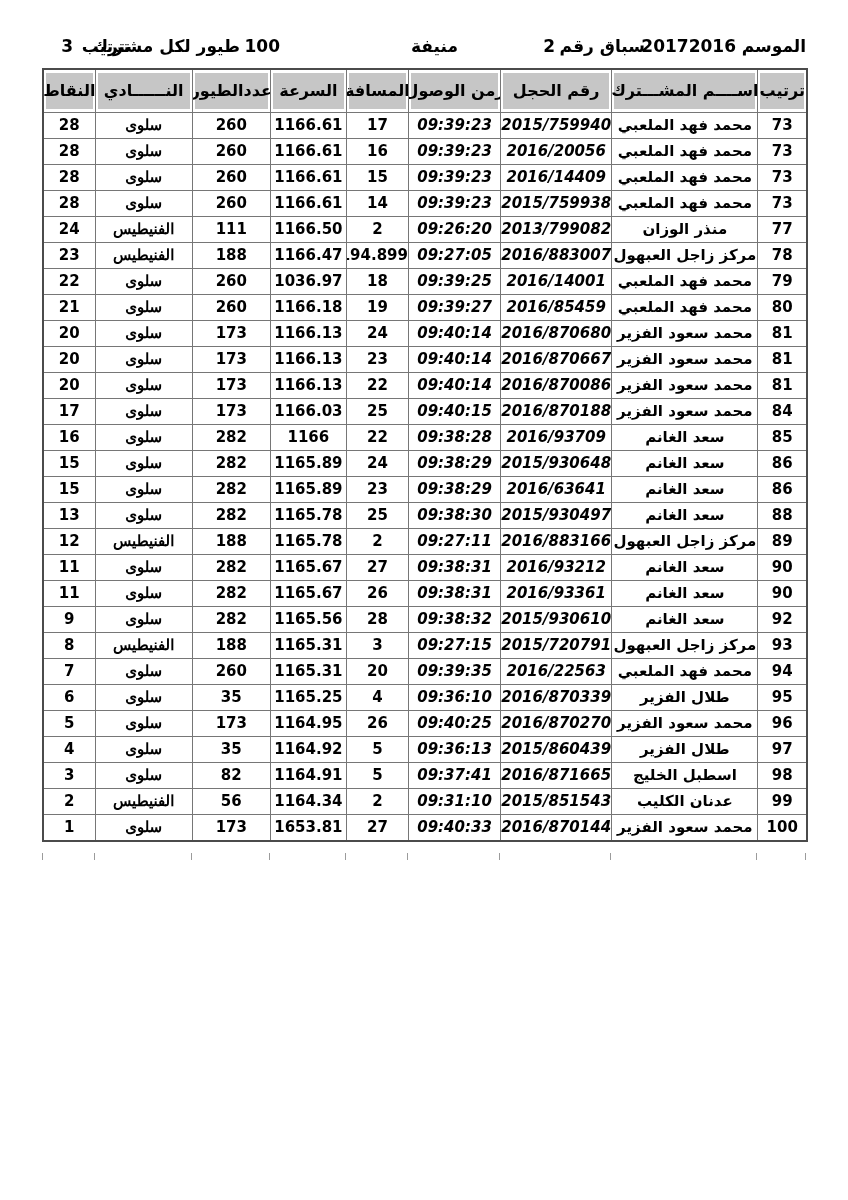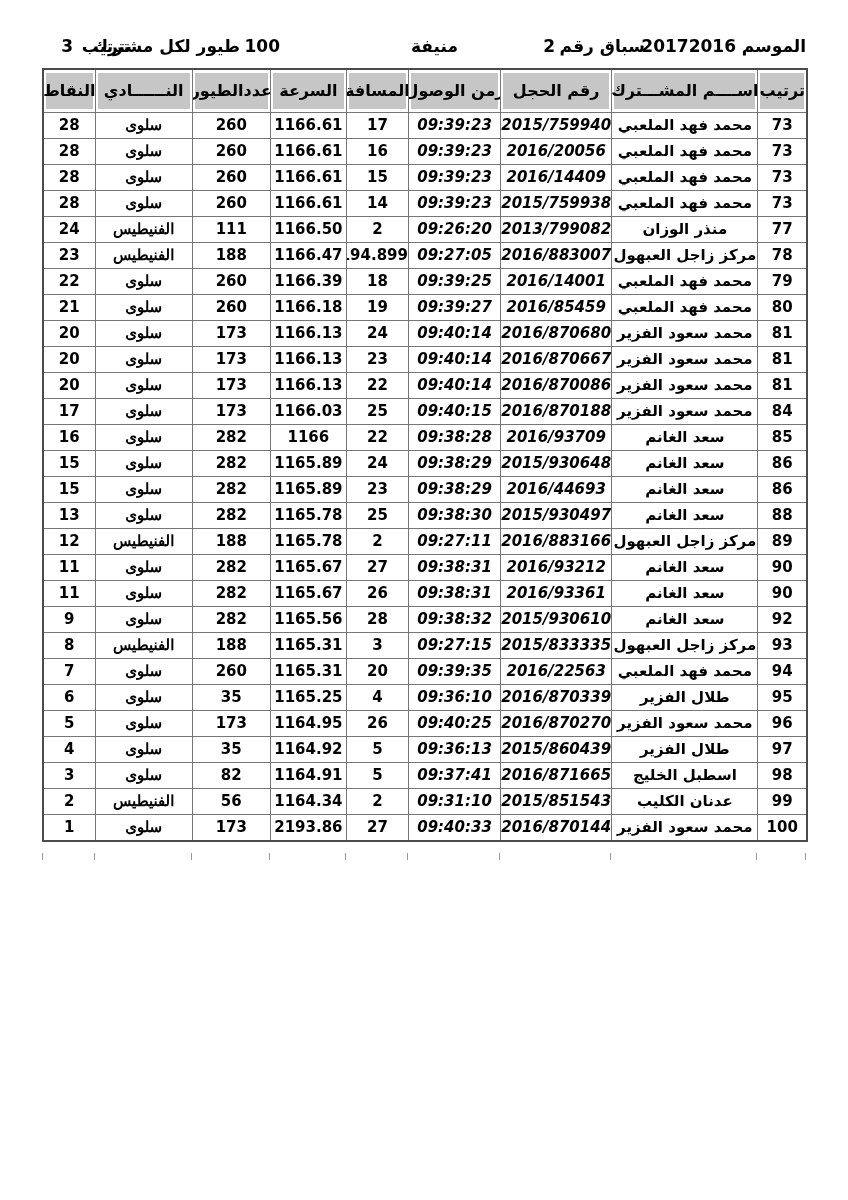--- a/index.html
+++ b/index.html
@@ -227,21 +227,21 @@
         <td class="col-pigeons">188</td>
         <td class="col-club">الفنيطيس</td>
         <td class="col-points">23</td>
       </tr>
       <tr>
         <td class="col-rank">79</td>
         <td class="col-name">محمد فهد الملعبي</td>
         <td class="col-ring">2016/14001</td>
         <td class="col-arrival">09:39:25</td>
         <td class="col-distance">18</td>
-        <td class="col-speed">1166.39</td>
+        <td class="col-speed">1036.97</td>
         <td class="col-pigeons">260</td>
         <td class="col-club">سلوى</td>
         <td class="col-points">22</td>
       </tr>
       <tr>
         <td class="col-rank">80</td>
         <td class="col-name">محمد فهد الملعبي</td>
         <td class="col-ring">2016/85459</td>
         <td class="col-arrival">09:39:27</td>
         <td class="col-distance">19</td>
@@ -312,21 +312,21 @@
         <td class="col-arrival">09:38:29</td>
         <td class="col-distance">24</td>
         <td class="col-speed">1165.89</td>
         <td class="col-pigeons">282</td>
         <td class="col-club">سلوى</td>
         <td class="col-points">15</td>
       </tr>
       <tr>
         <td class="col-rank">86</td>
         <td class="col-name">سعد الغانم</td>
-        <td class="col-ring">2016/44693</td>
+        <td class="col-ring">2016/63641</td>
         <td class="col-arrival">09:38:29</td>
         <td class="col-distance">23</td>
         <td class="col-speed">1165.89</td>
         <td class="col-pigeons">282</td>
         <td class="col-club">سلوى</td>
         <td class="col-points">15</td>
       </tr>
       <tr>
         <td class="col-rank">88</td>
         <td class="col-name">سعد الغانم</td>
@@ -378,21 +378,21 @@
         <td class="col-arrival">09:38:32</td>
         <td class="col-distance">28</td>
         <td class="col-speed">1165.56</td>
         <td class="col-pigeons">282</td>
         <td class="col-club">سلوى</td>
         <td class="col-points">9</td>
       </tr>
       <tr>
         <td class="col-rank">93</td>
         <td class="col-name">مركز زاجل العبهول</td>
-        <td class="col-ring">2015/833335</td>
+        <td class="col-ring">2015/720791</td>
         <td class="col-arrival">09:27:15</td>
         <td class="col-distance">3</td>
         <td class="col-speed">1165.31</td>
         <td class="col-pigeons">188</td>
         <td class="col-club">الفنيطيس</td>
         <td class="col-points">8</td>
       </tr>
       <tr>
         <td class="col-rank">94</td>
         <td class="col-name">محمد فهد الملعبي</td>
@@ -458,21 +458,21 @@
         <td class="col-pigeons">56</td>
         <td class="col-club">الفنيطيس</td>
         <td class="col-points">2</td>
       </tr>
       <tr>
         <td class="col-rank">100</td>
         <td class="col-name">محمد سعود الفزير</td>
         <td class="col-ring">2016/870144</td>
         <td class="col-arrival">09:40:33</td>
         <td class="col-distance">27</td>
-        <td class="col-speed">2193.86</td>
+        <td class="col-speed">1653.81</td>
         <td class="col-pigeons">173</td>
         <td class="col-club">سلوى</td>
         <td class="col-points">1</td>
       </tr>
     </tbody>
 </table>
 
 <div class="ticks">
     <span class="tick" style="left: 42px;"></span>
     <span class="tick" style="left: 94px;"></span>

